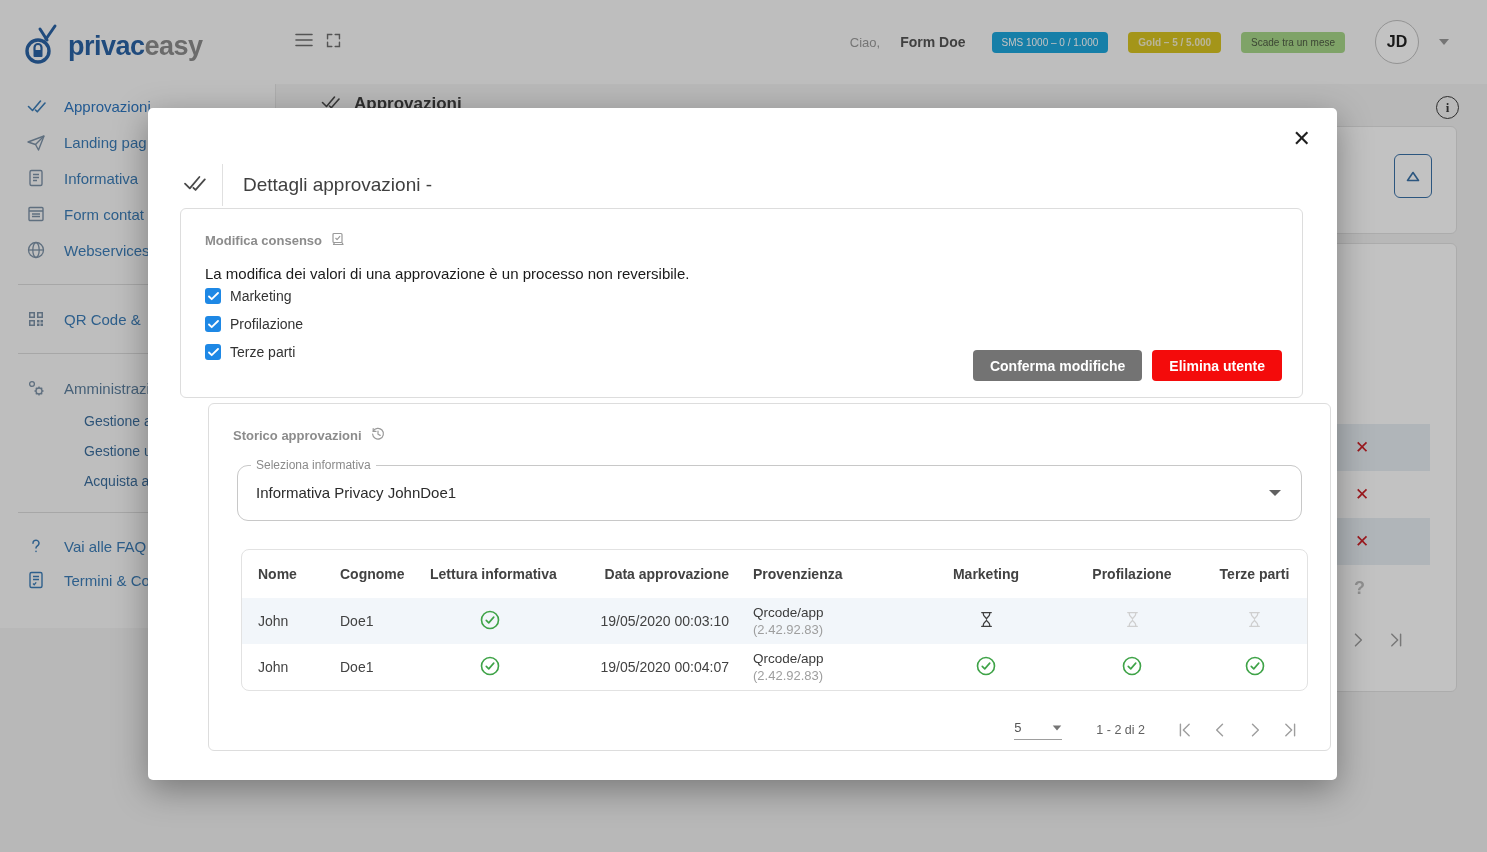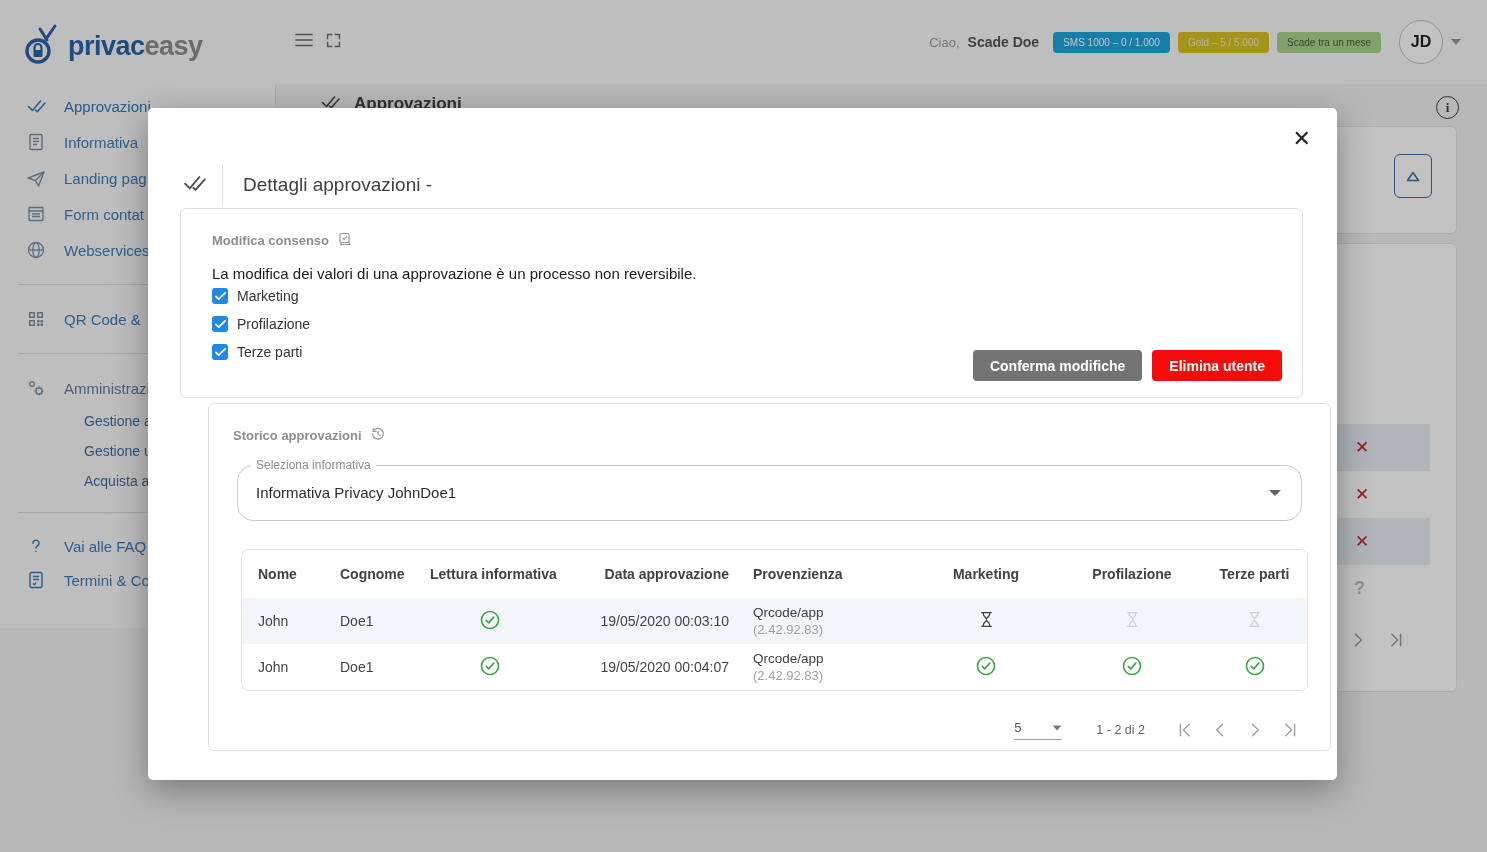--- a/index.html
+++ b/index.html
@@ -15,26 +15,26 @@
   .logo-text .p2{color:#8d8d8d;}
   .nav{padding-top:16px;}
   .nav-item{display:flex;align-items:center;gap:18px;height:36px;padding-left:26px;color:#3d7eb8;font-size:15px;white-space:nowrap;}
   .nav-item .nico{width:20px;height:20px;color:#7e93a8;flex:0 0 20px;}
   .nav-item.active{color:#2f77c0;}
   .nav-item.active .nico{color:#3d7eb8;}
   .nav-child{display:flex;align-items:center;height:30px;padding-left:84px;color:#3d6f9e;font-size:14px;white-space:nowrap;}
   .nav-div{height:1px;background:#dcdcdc;margin:16px 18px;}
   .topbar{position:absolute;left:275px;top:0;right:0;height:84px;background:#fafafa;display:flex;align-items:center;}
   .tb-icons{display:flex;align-items:center;gap:12px;margin-left:20px;color:#6f6f6f;}
-  .tb-right{margin-left:auto;display:flex;align-items:center;gap:8px;padding-right:26px;}
+  .tb-right{margin-left:auto;display:flex;align-items:center;gap:20px;padding-right:38px;}
   .greet{font-size:13px;color:#9a9a9a;}
   .uname{font-size:14px;font-weight:bold;color:#555;margin-right:6px;}
   .badge{border-radius:4px;padding:5px 10px;font-size:10px;white-space:nowrap;}
   .badge.sms{background:#1ea7dd;color:#fff;}
-  .badge.gold{background:#d8c421;color:#f3eecb;}
+  .badge.gold{background:#d8c421;color:#f3eecb;font-weight:bold;}
   .badge.exp{background:#a8d689;color:#4f5d45;}
   .avatar{width:42px;height:42px;border-radius:50%;background:#fff;border:1px solid #c2c2c2;display:flex;align-items:center;justify-content:center;font-weight:bold;font-size:16px;color:#222;margin-left:10px;}
   .caret{width:0;height:0;border-left:5px solid transparent;border-right:5px solid transparent;border-top:6px solid #9a9a9a;}
   .bg-title-row{position:absolute;left:320px;top:92px;display:flex;align-items:center;gap:14px;color:#3f3f3f;}
   .bg-title-row .t{font-size:17px;font-weight:bold;}
   .bg-info{position:absolute;left:1436px;top:96px;width:21px;height:21px;border:1.6px solid #3c3c3c;border-radius:50%;display:flex;align-items:center;justify-content:center;font-size:13px;font-weight:bold;color:#3c3c3c;font-family:"Liberation Serif",serif;}
   .bg-card1{position:absolute;left:292px;top:126px;right:30px;height:106px;background:#fff;border:1px solid #e3e3e3;border-radius:6px;}
   .bg-collapse{position:absolute;right:24px;top:27px;width:36px;height:42px;border:1.6px solid #3b72a8;border-radius:6px;display:flex;align-items:center;justify-content:center;color:#3b72a8;}
   .bg-card2{position:absolute;left:292px;top:243px;right:30px;height:447px;background:#fff;border:1px solid #e3e3e3;border-radius:6px;}
   .bg-stripe{position:absolute;left:1300px;width:130px;height:47px;background:#e8eef3;}
@@ -46,34 +46,34 @@
   .overlay{position:absolute;inset:0;background:rgba(0,0,0,0.24);z-index:40;}
 
   
   .modal{position:absolute;left:148px;top:108px;width:1189px;height:672px;background:#fff;border-radius:5px;box-shadow:0 10px 34px rgba(0,0,0,0.35);z-index:60;}
   .m-close{position:absolute;top:20px;right:26px;font-size:22px;color:#1f1f1f;cursor:pointer;line-height:1;}
   .m-head{position:absolute;left:34px;top:56px;display:flex;align-items:center;gap:0;}
   .m-head .hico{color:#4a4a4a;margin-right:16px;}
   .m-head .vline{width:1px;height:42px;background:#e0e0e0;margin-right:20px;}
   .m-title{font-size:19px;color:#3f3f3f;}
   .card{position:absolute;left:32px;width:1123px;background:#fff;border:1px solid #ddd;border-radius:6px;box-sizing:border-box;}
-  .card.c1{top:100px;height:190px;padding:22px 31px;}
+  .card.c1{top:100px;height:190px;padding:22px 24px;}
   .card.c2{top:295px;height:348px;padding:22px 24px;margin-left:28px;}
   .sec-head{display:flex;align-items:center;gap:8px;font-size:13px;font-weight:bold;color:#8c8c8c;}
   .sec-head .sico{color:#9a9a9a;}
   .warn{font-size:15px;color:#1a1a1a;margin-top:15px;}
   .cbrow{display:flex;align-items:center;gap:9px;height:28px;font-size:14px;color:#333;}
   .cbrow:first-of-type{margin-top:6px;}
   .cbox{width:16px;height:16px;border-radius:3px;background:#1e88e5;display:flex;align-items:center;justify-content:center;flex:0 0 16px;}
   .cbox svg{display:block;}
   .btns{position:absolute;right:20px;bottom:16px;display:flex;gap:10px;}
   .btn{height:31px;border:none;border-radius:4px;color:#fff;font-size:14px;font-weight:bold;padding:0 17px;font-family:inherit;cursor:pointer;}
   .btn.green{background:#737373;}
   .btn.red{background:#f40b0b;}
-  .selwrap{position:relative;margin:20px 4px 0 4px;height:56px;border:1px solid #c8c8c8;border-radius:16px;box-sizing:border-box;cursor:pointer;}
+  .selwrap{position:relative;margin:20px 4px 0 4px;height:56px;border:1px solid #c8c8c8;border-radius:11px;box-sizing:border-box;cursor:pointer;}
   .sellabel{position:absolute;top:-8px;left:13px;background:#fff;padding:0 5px;font-size:12px;color:#8a8a8a;}
   .selvalue{position:absolute;left:18px;top:0;line-height:54px;font-size:15px;color:#2b2b2b;}
   .selcaret{position:absolute;right:20px;top:24px;width:0;height:0;border-left:6px solid transparent;border-right:6px solid transparent;border-top:6px solid #616161;}
   .tablebox{margin:28px 0 0 8px;width:1065px;border:1px solid #e2e2e2;border-radius:8px;overflow:hidden;}
   .trow{display:grid;grid-template-columns:98px 80px 140px 177px 173px 152px 140px auto;align-items:center;height:46px;}
   .trow.head{color:#8d8d8d;font-weight:bold;font-size:14px;height:48px;}
   .trow.stripe{background:#f2f6fa;}
   .tc{font-size:14px;color:#424242;}
   .tc.pl{padding-left:16px;}
   .tc.pl10{padding-left:10px;}
@@ -117,35 +117,35 @@
           <span class="nico">
             <svg width="20" height="20" viewBox="0 0 20 20" stroke="currentColor" fill="none" stroke-width="1.6" stroke-linecap="round" stroke-linejoin="round">
                 <path d="M2.5 10.5l4 4L14.5 5"></path>
                 <path d="M9.5 14l1.8 1.8L19 7"></path>
               </svg>
           </span>
           <span>Approvazioni</span>
         </div>
         <div class="nav-item">
           <span class="nico">
+            <svg width="20" height="20" viewBox="0 0 20 20" stroke="currentColor" fill="none" stroke-width="1.4" stroke-linejoin="round">
+                <path d="M2 10l16-6-5.5 14-3-5.5L2 10z"></path>
+                <path d="M9.5 12.5L18 4"></path>
+              </svg>
+          </span>
+          <span>Landing pag</span>
+        </div>
+        <div class="nav-item">
+          <span class="nico">
             <svg width="20" height="20" viewBox="0 0 20 20" stroke="currentColor" fill="none" stroke-width="1.4">
                 <rect x="4" y="2.5" width="12" height="15" rx="1.5"></rect>
                 <path d="M7 6.5h6M7 9.5h6M7 12.5h4"></path>
               </svg>
           </span>
           <span>Informativa</span>
-        </div>
-        <div class="nav-item">
-          <span class="nico">
-            <svg width="20" height="20" viewBox="0 0 20 20" stroke="currentColor" fill="none" stroke-width="1.4" stroke-linejoin="round">
-                <path d="M2 10l16-6-5.5 14-3-5.5L2 10z"></path>
-                <path d="M9.5 12.5L18 4"></path>
-              </svg>
-          </span>
-          <span>Landing pag</span>
         </div>
         <div class="nav-item">
           <span class="nico">
             <svg width="20" height="20" viewBox="0 0 20 20" stroke="currentColor" fill="none" stroke-width="1.4">
                 <rect x="3" y="3.5" width="14" height="13" rx="1"></rect>
                 <path d="M3 7h14M6 10h8M6 12.5h8"></path>
               </svg>
           </span>
           <span>Form contat</span>
         </div>
@@ -225,21 +225,21 @@
             </svg>
         </span>
         <span>
           <svg width="17" height="17" viewBox="0 0 20 20" stroke="currentColor" fill="none" stroke-width="1.7" stroke-linecap="round">
               <path d="M3 8V3h5M12 3h5v5M17 12v5h-5M8 17H3v-5"></path>
             </svg>
         </span>
       </div>
       <div class="tb-right">
         <span class="greet">Ciao,</span>
-        <span class="uname">Scade Doe</span>
+        <span class="uname">Form Doe</span>
         <span class="badge sms">SMS 1000 – 0 / 1.000</span>
         <span class="badge gold">Gold – 5 / 5.000</span>
         <span class="badge exp">Scade tra un mese</span>
         <div class="avatar">JD</div>
         <span class="caret"></span>
       </div>
     </div>
 
     <div class="bg-title-row">
       <span style="color:#4a4a4a">

